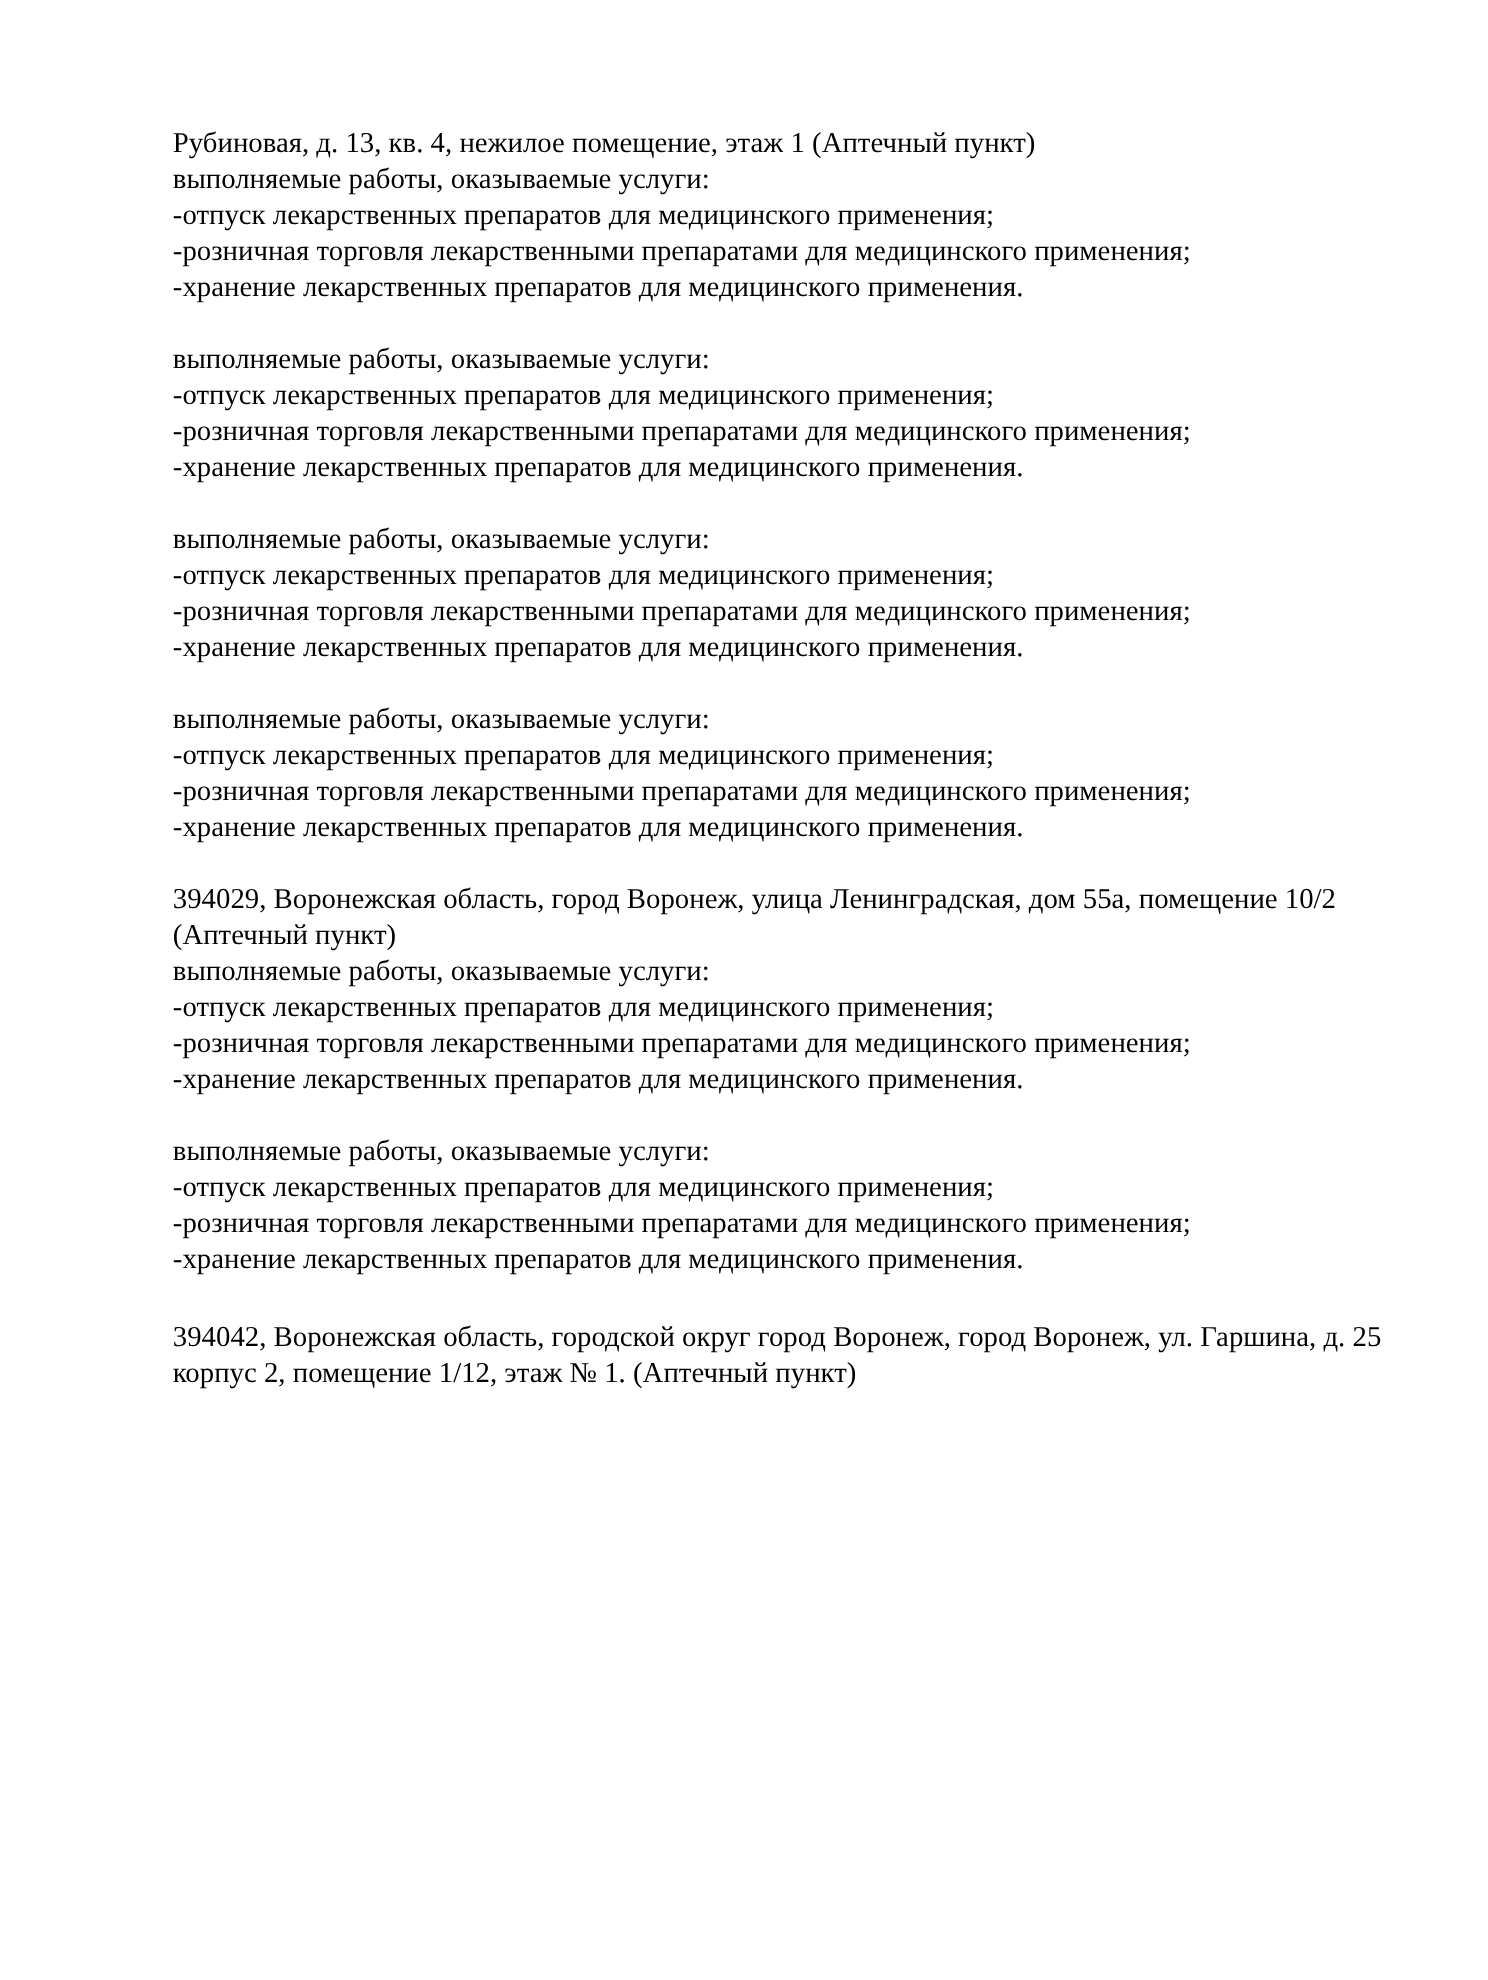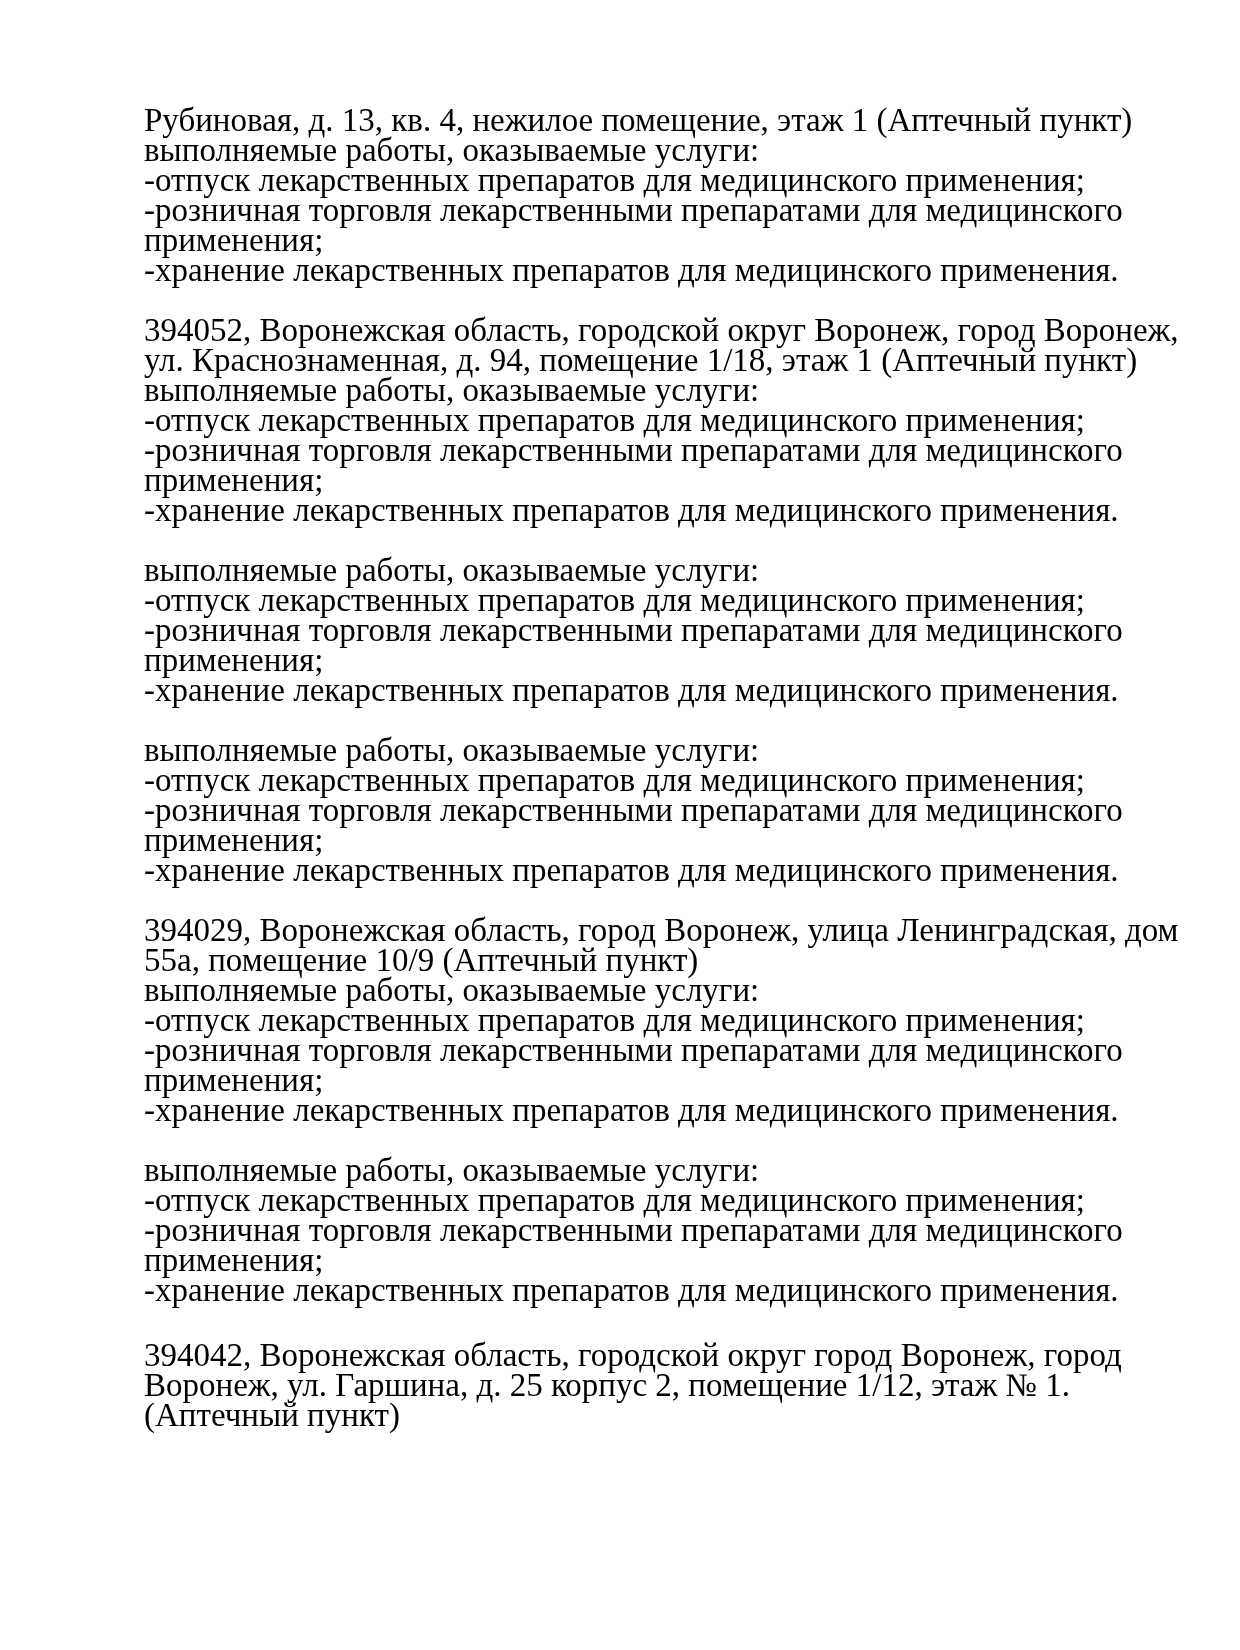--- a/index.html
+++ b/index.html
@@ -12,21 +12,21 @@
     height: 1650px;
     position: relative;
     font-family: "Liberation Serif", "DejaVu Serif", serif;
     color: #000000;
   }
   .page {
     position: absolute;
     top: 105px;
     left: 144px;
     width: 1036px;
-    font-size: 33px;
+    font-size: 24px;
     line-height: 30px;
     text-align: left;
   }
   .entry {
     margin: 0 0 30px 0;
   }
   .entry:last-child {
     margin-bottom: 0;
     margin-top: 35px;
   }
@@ -44,21 +44,20 @@
     <div class="address">Рубиновая, д. 13, кв. 4, нежилое помещение, этаж 1 (Аптечный пункт)</div>
     <div class="works-header">выполняемые работы, оказываемые услуги:</div>
     <div class="services">
           <div class="service-line">-отпуск лекарственных препаратов для медицинского применения;</div>
           <div class="service-line">-розничная торговля лекарственными препаратами для медицинского применения;</div>
           <div class="service-line">-хранение лекарственных препаратов для медицинского применения.</div>
         </div>
   </div>
 
   <div class="entry">
-    <div class="address">394052, Воронежская область, городской округ Воронеж, город Воронеж, ул. Краснознаменная, д. 94, помещение 1/18, этаж 1 (Аптечный пункт)</div>
     <div class="works-header">выполняемые работы, оказываемые услуги:</div>
     <div class="services">
           <div class="service-line">-отпуск лекарственных препаратов для медицинского применения;</div>
           <div class="service-line">-розничная торговля лекарственными препаратами для медицинского применения;</div>
           <div class="service-line">-хранение лекарственных препаратов для медицинского применения.</div>
         </div>
   </div>
 
   <div class="entry">
     <div class="works-header">выполняемые работы, оказываемые услуги:</div>
@@ -72,21 +71,21 @@
   <div class="entry">
     <div class="works-header">выполняемые работы, оказываемые услуги:</div>
     <div class="services">
           <div class="service-line">-отпуск лекарственных препаратов для медицинского применения;</div>
           <div class="service-line">-розничная торговля лекарственными препаратами для медицинского применения;</div>
           <div class="service-line">-хранение лекарственных препаратов для медицинского применения.</div>
         </div>
   </div>
 
   <div class="entry">
-    <div class="address">394029, Воронежская область, город Воронеж, улица Ленинградская, дом 55а, помещение 10/9 (Аптечный пункт)</div>
+    <div class="address">394029, Воронежская область, город Воронеж, улица Ленинградская, дом 55а, помещение 10/2 (Аптечный пункт)</div>
     <div class="works-header">выполняемые работы, оказываемые услуги:</div>
     <div class="services">
           <div class="service-line">-отпуск лекарственных препаратов для медицинского применения;</div>
           <div class="service-line">-розничная торговля лекарственными препаратами для медицинского применения;</div>
           <div class="service-line">-хранение лекарственных препаратов для медицинского применения.</div>
         </div>
   </div>
 
   <div class="entry">
     <div class="works-header">выполняемые работы, оказываемые услуги:</div>

